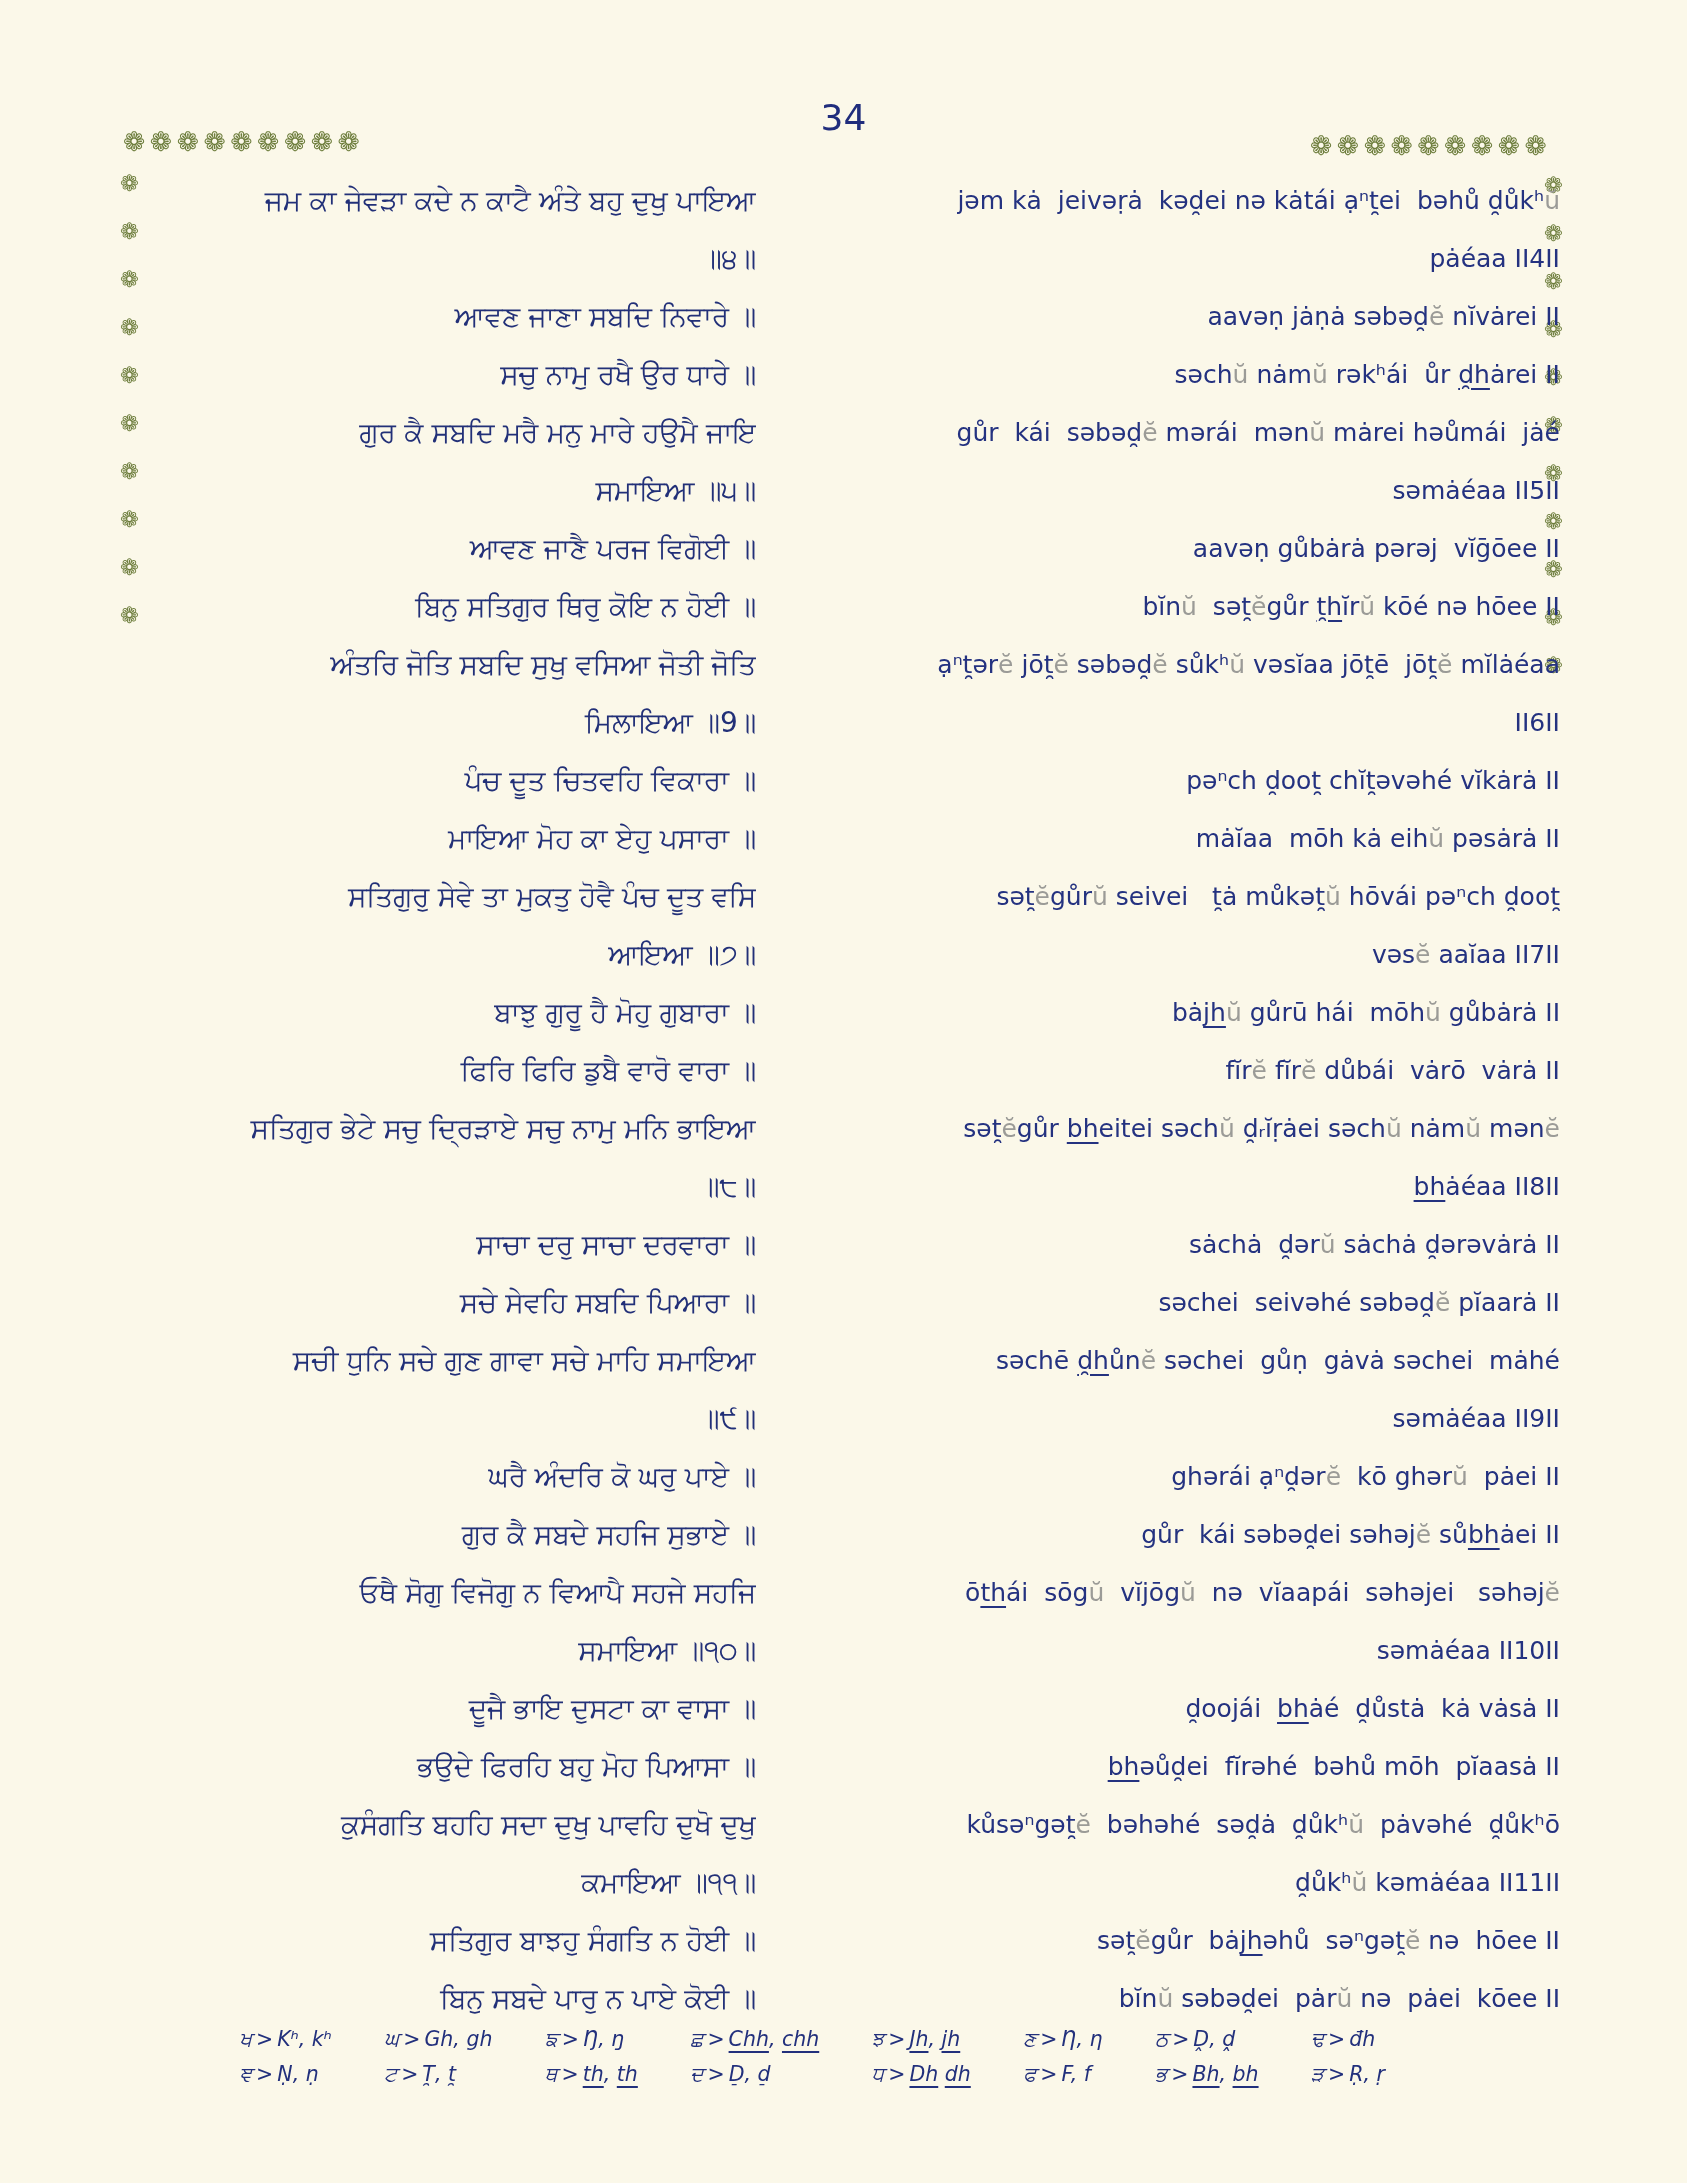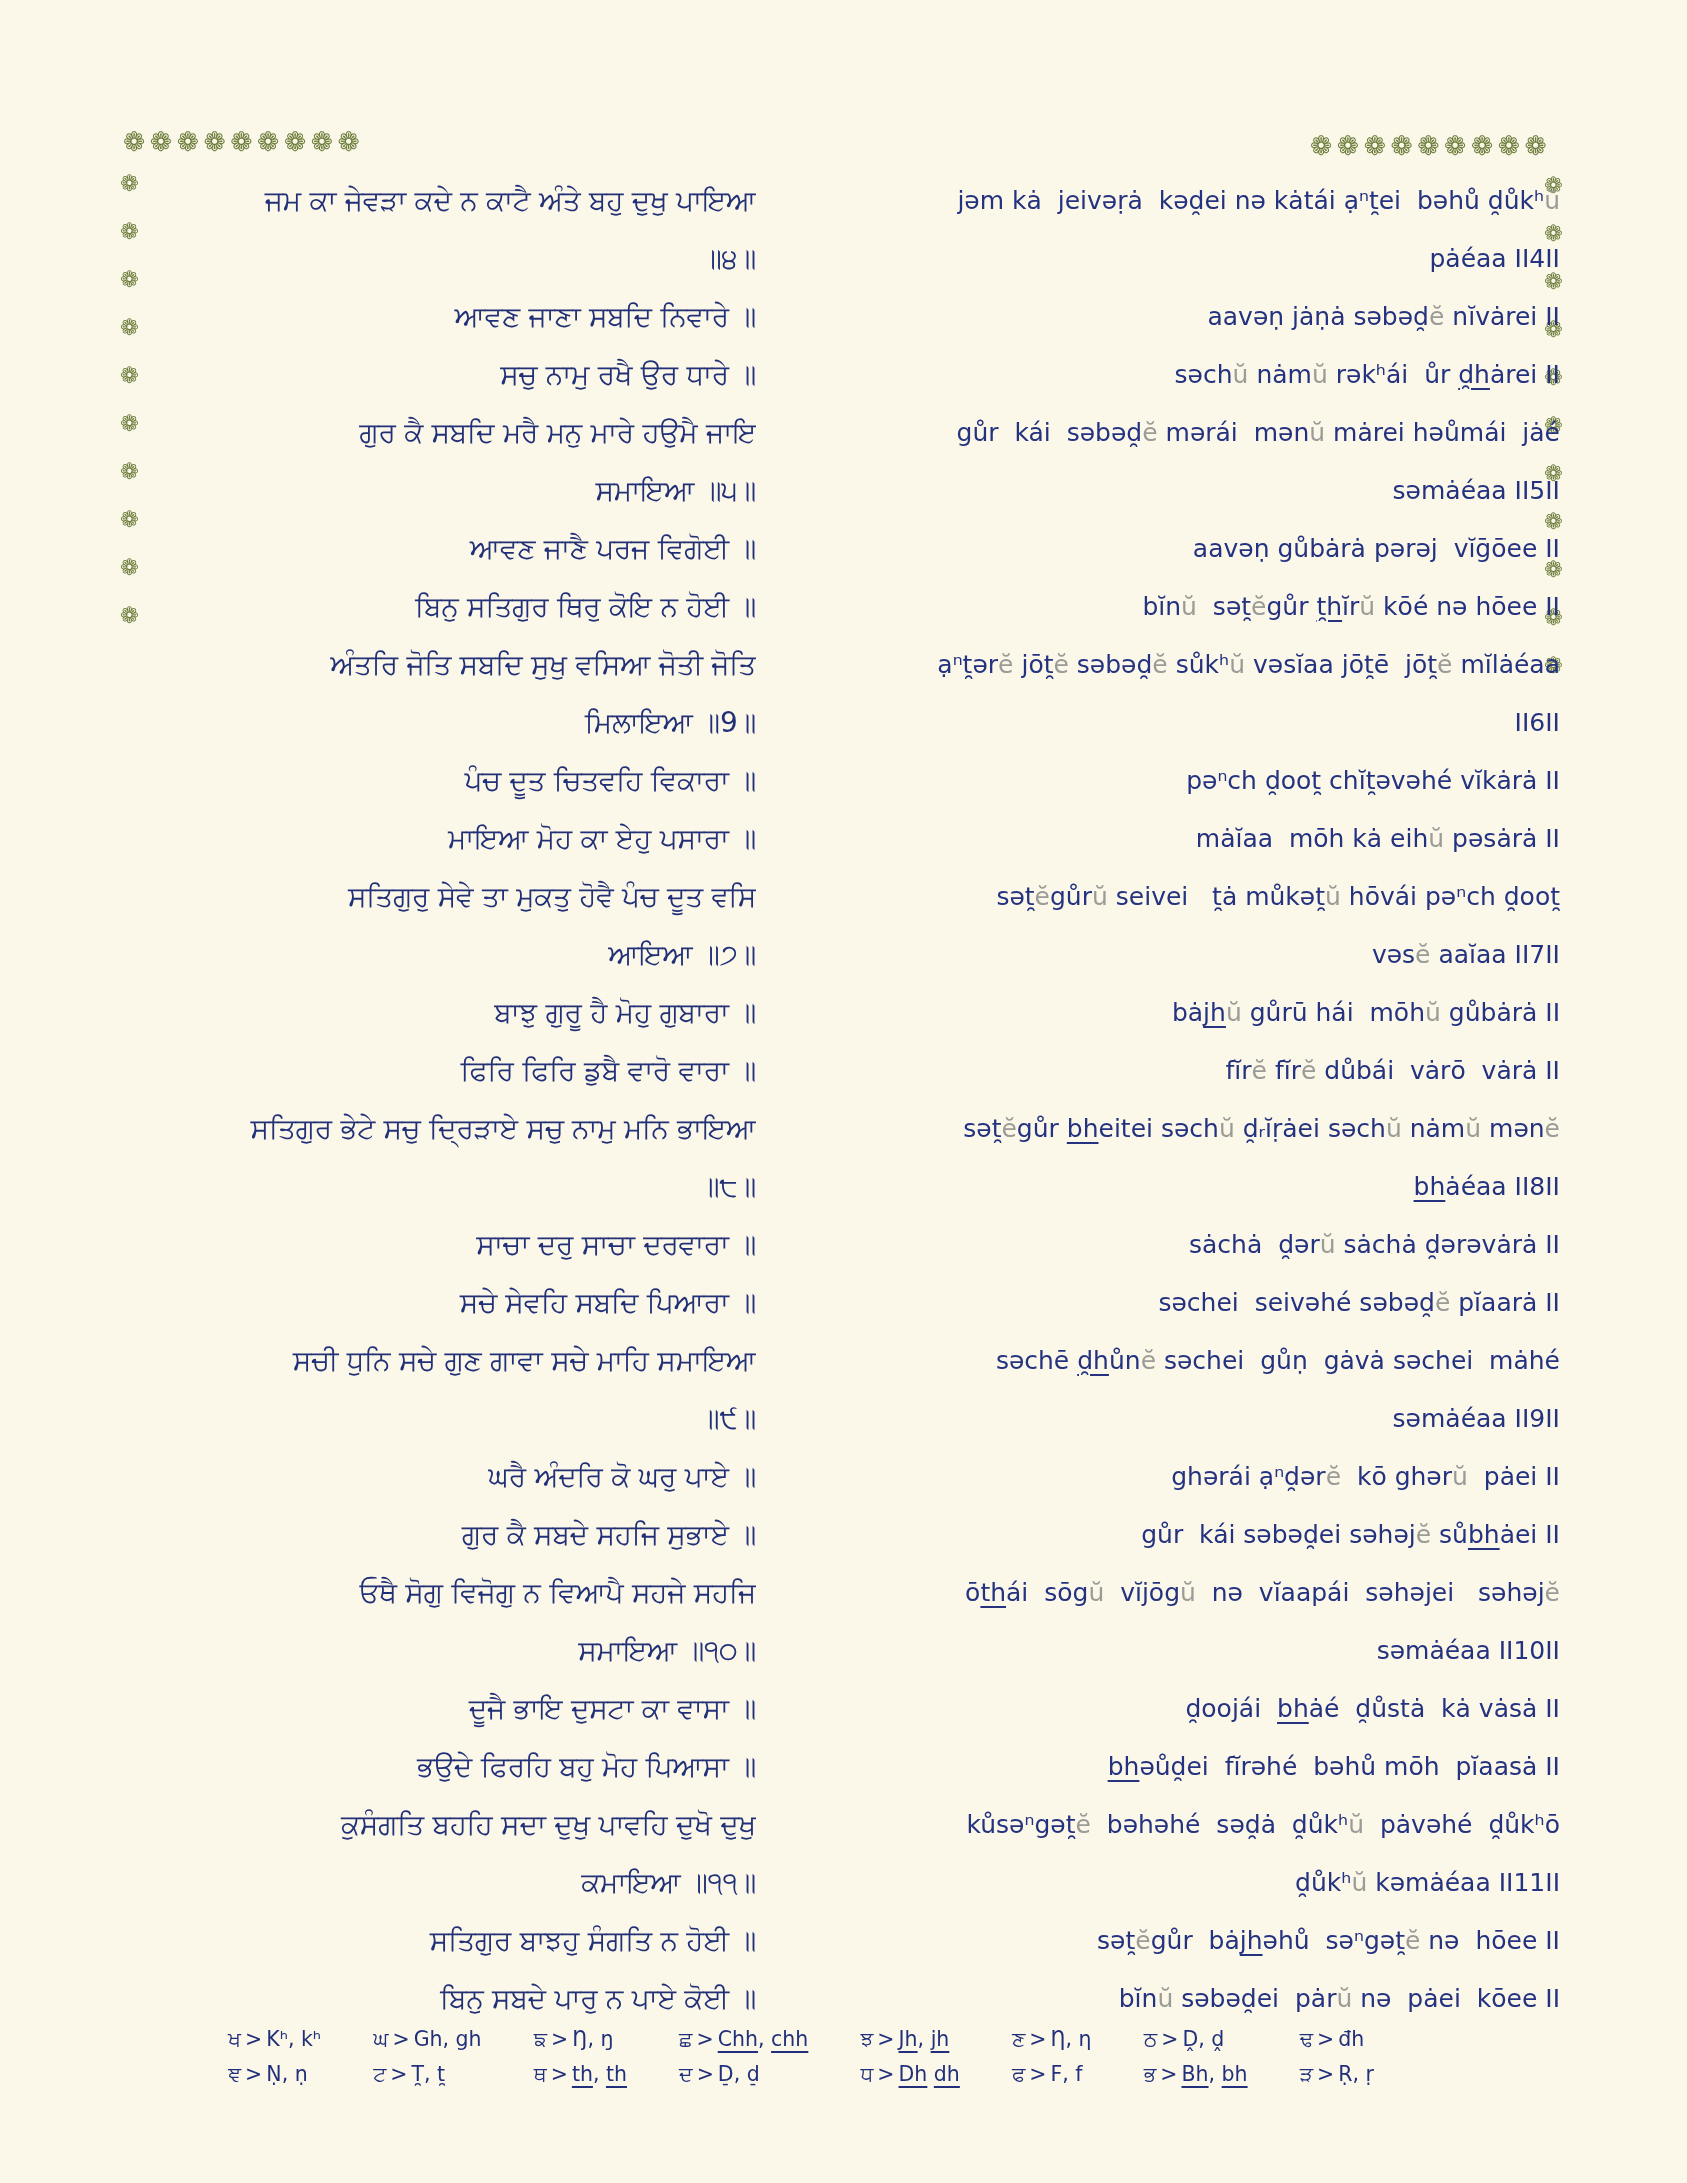--- a/index.html
+++ b/index.html
@@ -36,33 +36,34 @@
     color:#223078;
   }
   .tr{
     font-size:25px;line-height:58px;white-space:pre;
     color:#243280;
   }
   .mut{color:#9b9b97;}
   .ul{text-decoration:underline;text-decoration-thickness:2px;text-underline-offset:4.6px;margin-top:35px;}
   
   .footer{
-    position:absolute;left:228px;top:2022px;width:1146px;
+    position:absolute;left:239px;top:2022px;width:1146px;
     display:grid;grid-template-columns:repeat(8,auto);
     justify-content:space-between;column-gap:17px;row-gap:1.3px;
-    font-size:20.5px;line-height:34px;color:#22307c;
+    font-size:20.5px;line-height:34px;color:#22307c;font-style:italic;
   }
   .fitem{white-space:pre;}
   .fsep{padding:0 4px;}
 </style>
 </head>
 <body>
 
 <div class="page">
 
+  <div class="page-number">34</div>
 
   <div class="row-flowers left"><span class="fl">❁</span><span class="fl">❁</span><span class="fl">❁</span><span class="fl">❁</span><span class="fl">❁</span><span class="fl">❁</span><span class="fl">❁</span><span class="fl">❁</span><span class="fl">❁</span></div>
   <div class="row-flowers right"><span class="fl">❁</span><span class="fl">❁</span><span class="fl">❁</span><span class="fl">❁</span><span class="fl">❁</span><span class="fl">❁</span><span class="fl">❁</span><span class="fl">❁</span><span class="fl">❁</span></div>
   <div class="col-flowers left">
       <span class="fl">❁</span>
       <span class="fl">❁</span>
       <span class="fl">❁</span>
       <span class="fl">❁</span>
       <span class="fl">❁</span>
       <span class="fl">❁</span>

